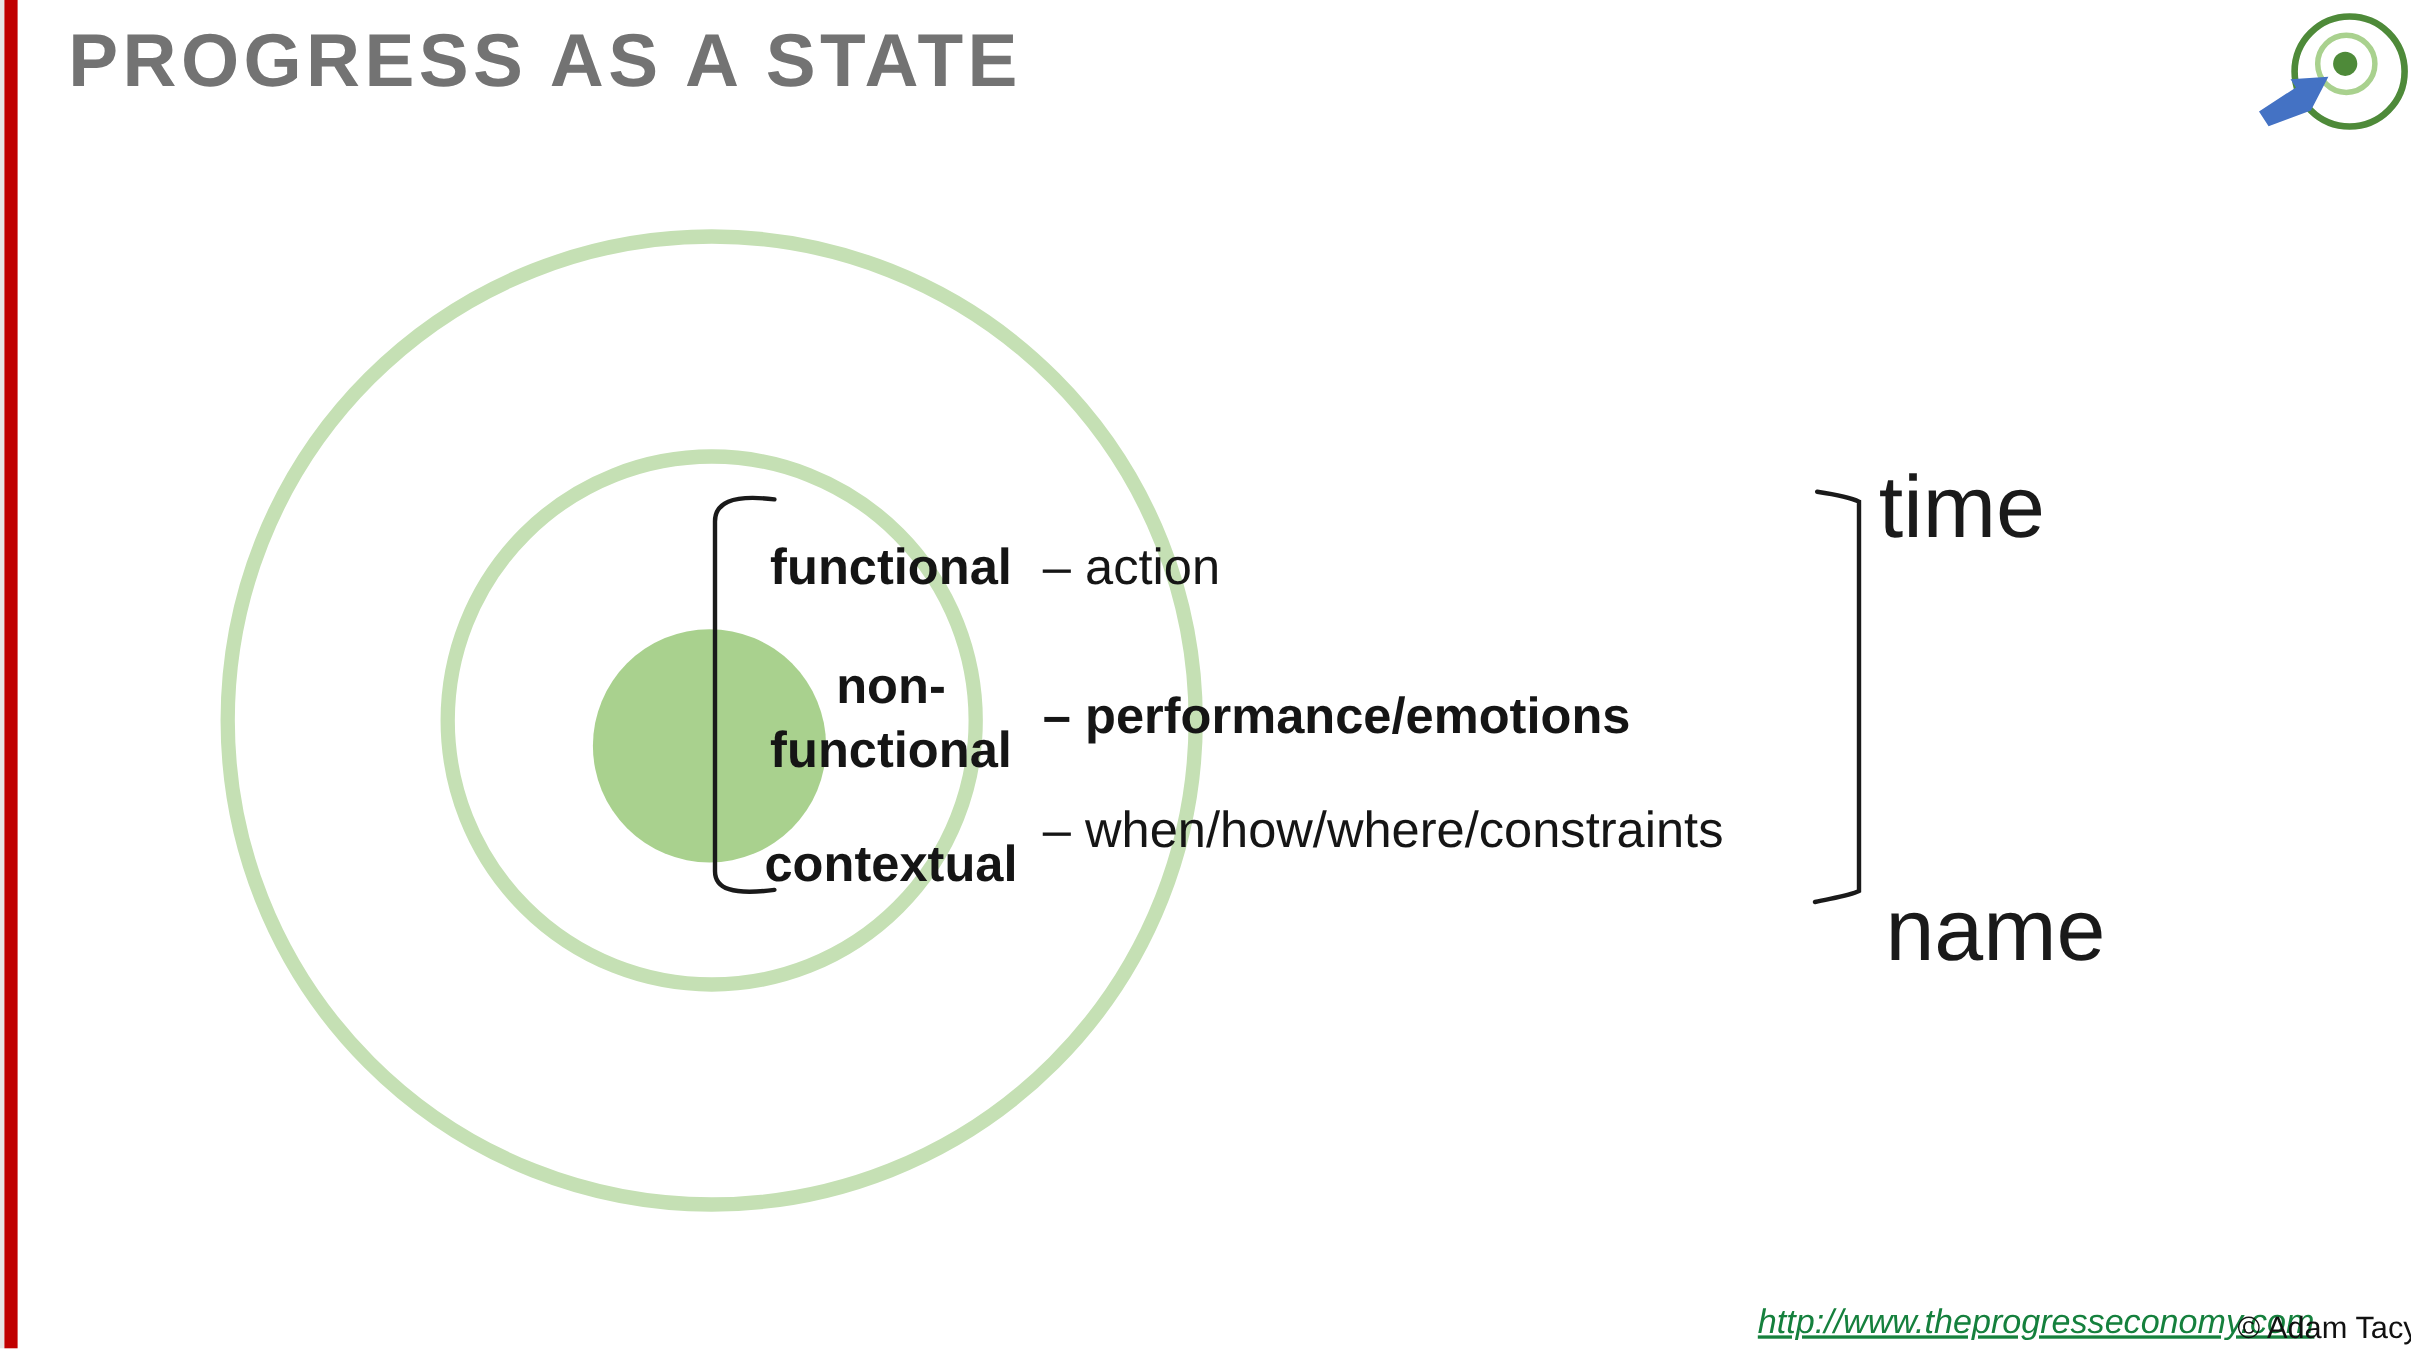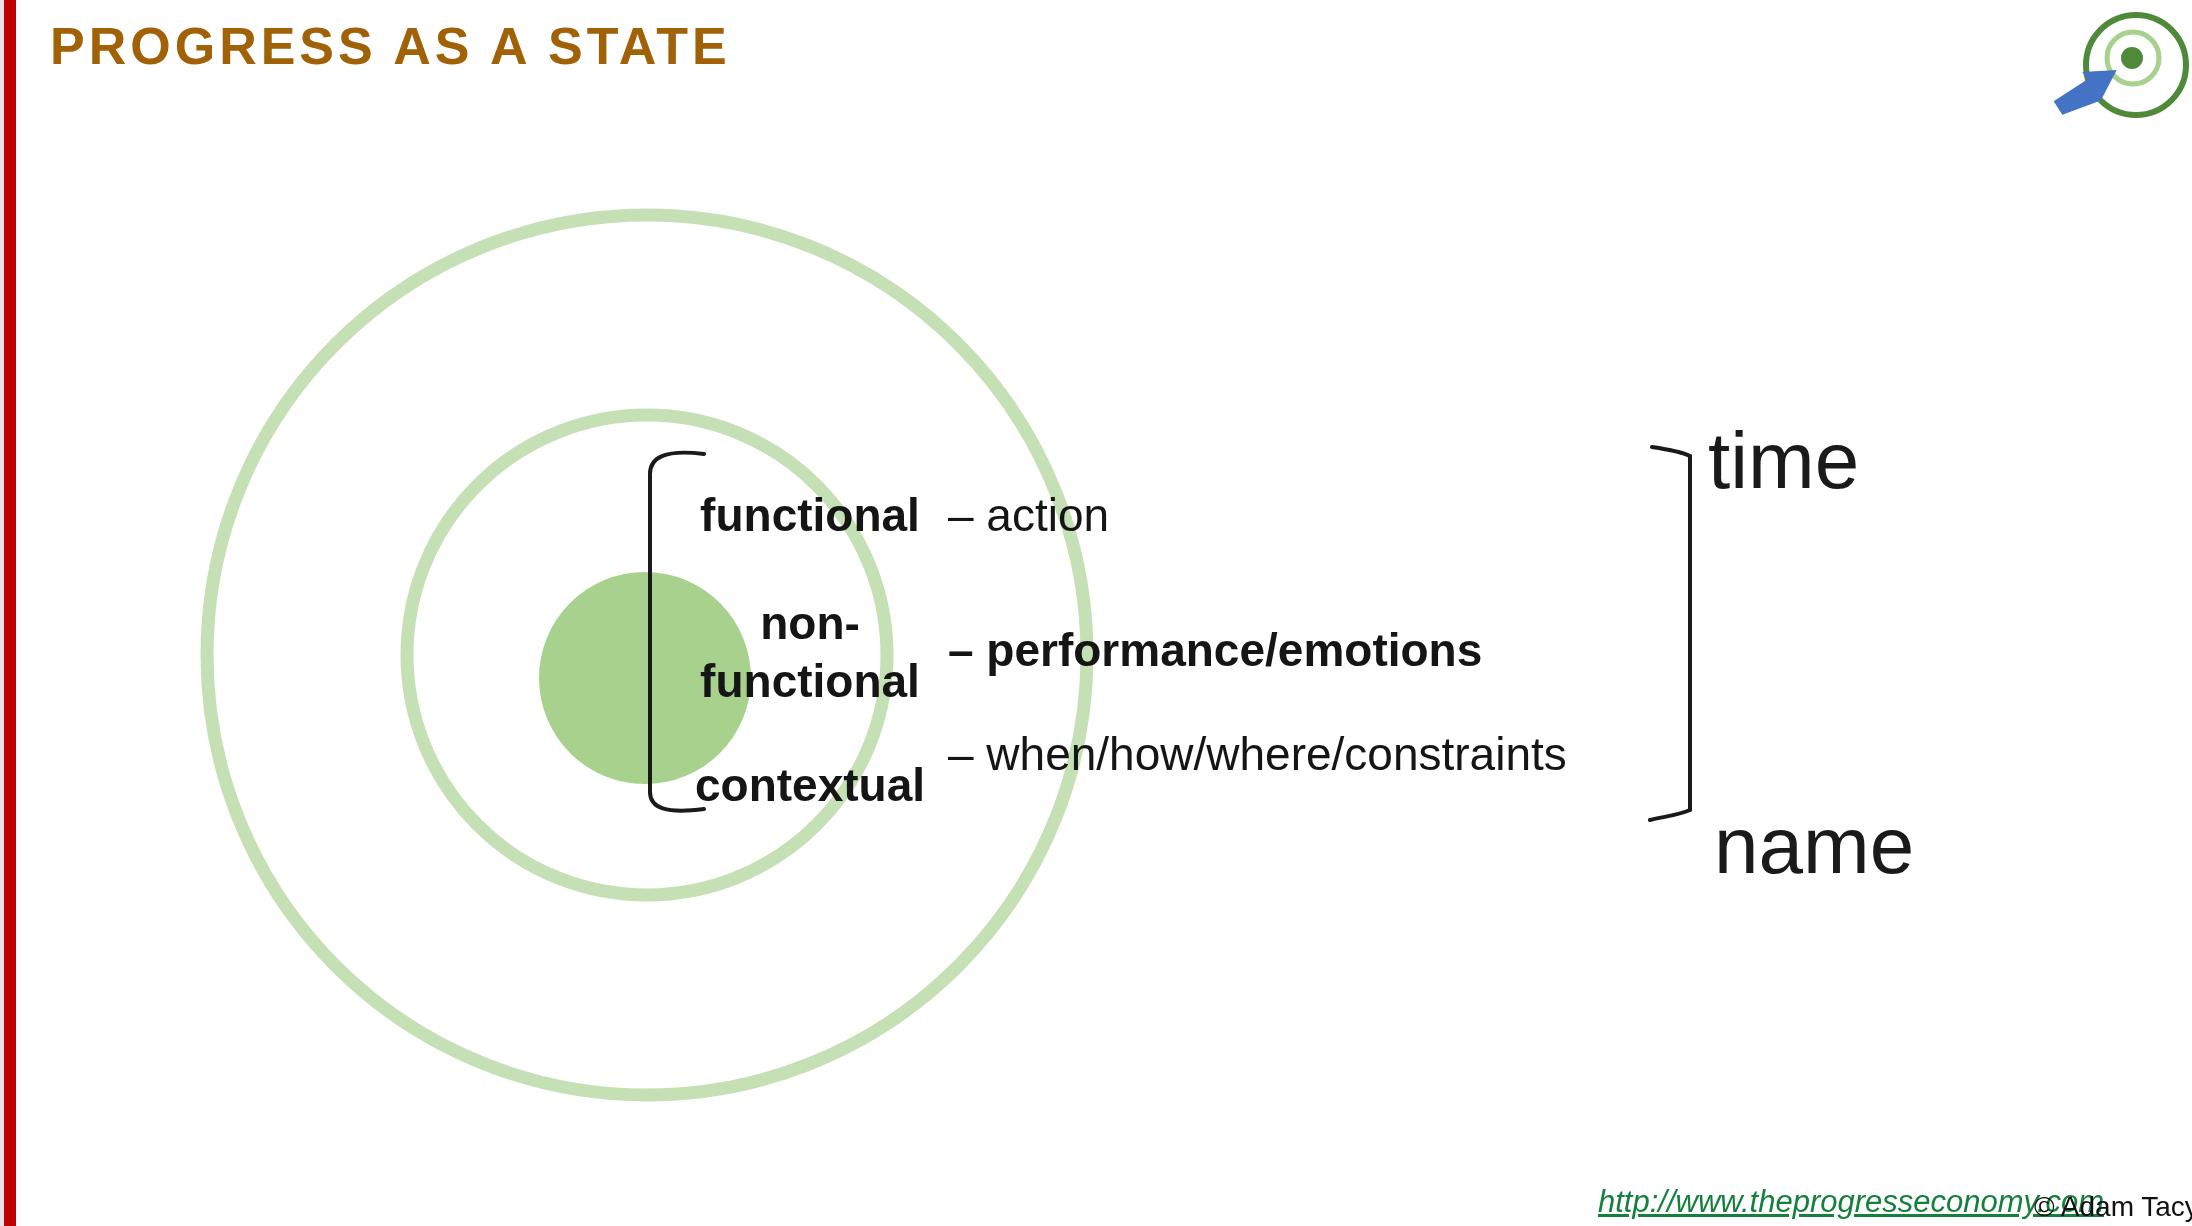--- a/index.html
+++ b/index.html
@@ -3,22 +3,22 @@
 <meta charset="utf-8">
 <style>
   html,body{margin:0;padding:0;background:#ffffff;}
   body{
     width:2192px;height:1226px;position:relative;overflow:hidden;
     font-family:"Liberation Sans", sans-serif;color:#151515;
   }
   .edge-strip{position:absolute;left:0;top:0;width:4px;height:1226px;background:#e7e6e6;}
   .red-bar{position:absolute;left:4px;top:0;width:12px;height:1226px;background:#c00000;}
   .title{
-    position:absolute;left:50px;top:16px;margin:0;
-    font-size:52px;font-weight:900;letter-spacing:4px;color:#a16207;white-space:nowrap;
+    position:absolute;left:62px;top:16px;margin:0;
+    font-size:68px;font-weight:900;letter-spacing:4px;color:#737373;white-space:nowrap;
   }
   svg.diagram-layer{position:absolute;left:0;top:0;width:2192px;height:1226px;}
   .attr-label{
     position:absolute;left:660px;width:300px;text-align:center;
     font-size:46px;font-weight:bold;line-height:58px;white-space:pre-line;
   }
   .attr-desc{
     position:absolute;left:948px;font-size:46px;line-height:58px;white-space:nowrap;
   }
   #label-row1{top:486px;}

